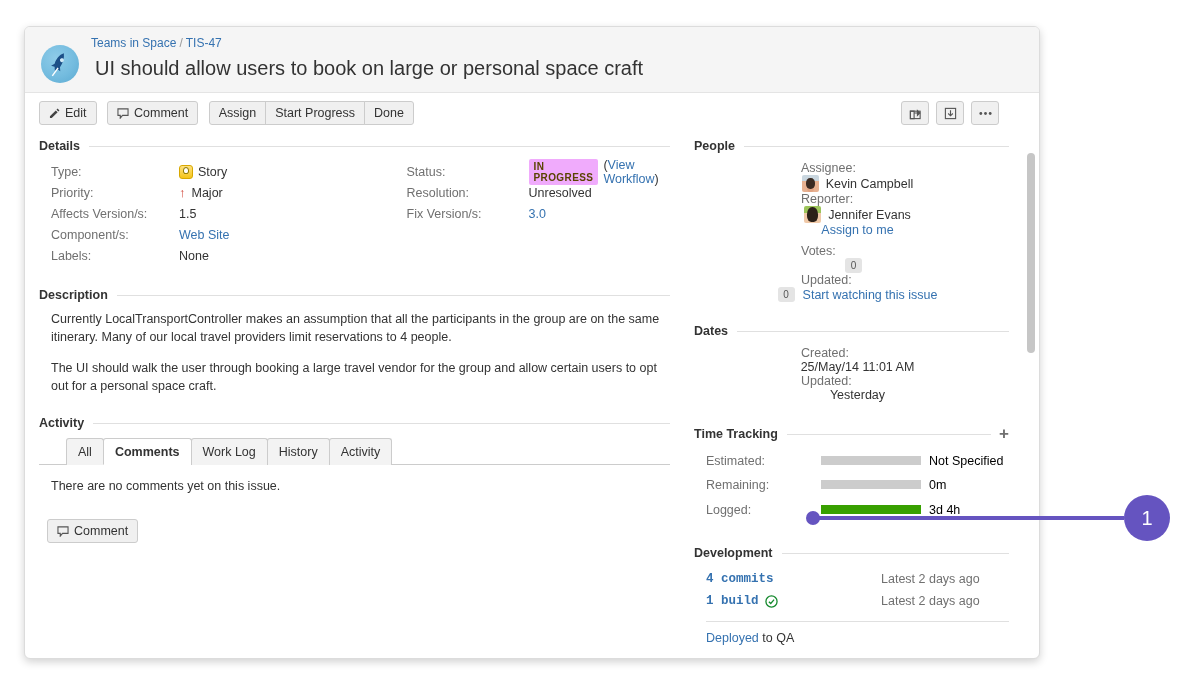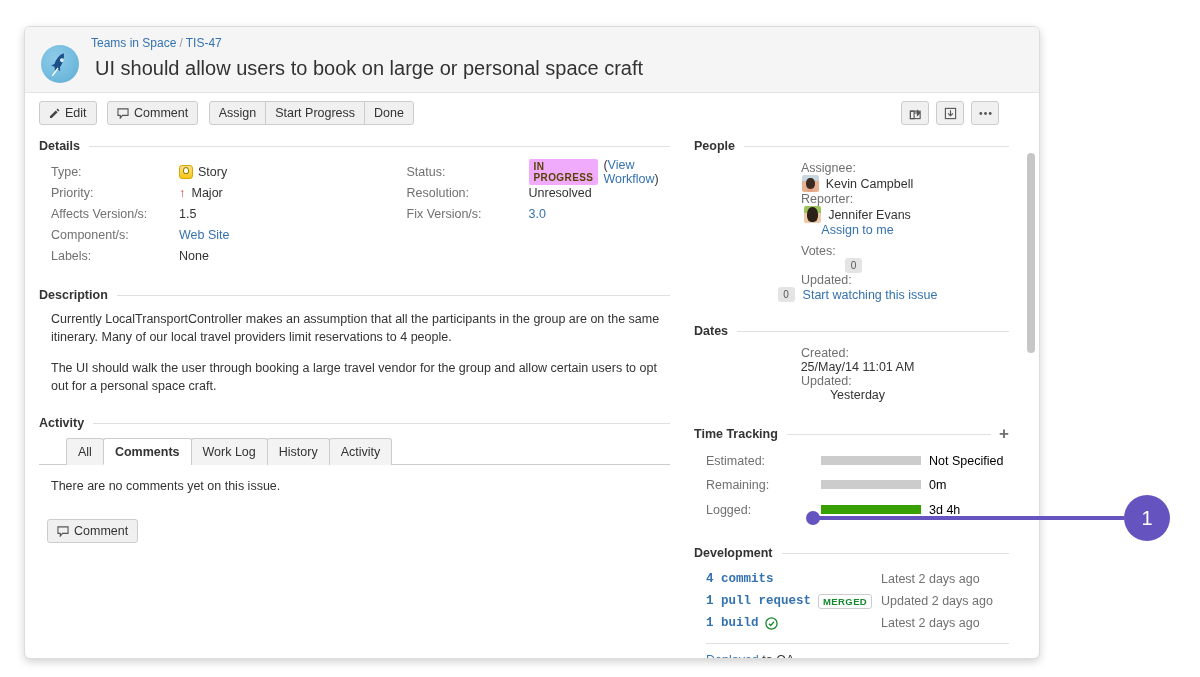--- a/index.html
+++ b/index.html
@@ -497,27 +497,20 @@
         <span class="rule"></span>
       </h2>
 
       <div class="devrow" style="height:22px">
         <div class="devleft">
           <a href="#">4 commits</a>
         </div>
         <div class="devright">Latest 2 days ago</div>
       </div>
 
-      <div class="devrow" style="height:22px">
-        <div class="devleft">
-          <a href="#">1 pull request</a>
-          <span class="merged-badge">MERGED</span>
-        </div>
-        <div class="devright">Updated 2 days ago</div>
-      </div>
 
       <div class="devrow" style="height:22px">
         <div class="devleft">
           <a href="#">1 build</a>
           <span class="build-check">
             <svg width="13" height="13" viewBox="0 0 14 14">
               <circle cx="7" cy="7" r="6" fill="none" stroke="#14892c" stroke-width="1.4"></circle>
               <path d="M4.2 7.2l2 2 3.6-4.2" fill="none" stroke="#14892c" stroke-width="1.4"></path>
             </svg>
           </span>

